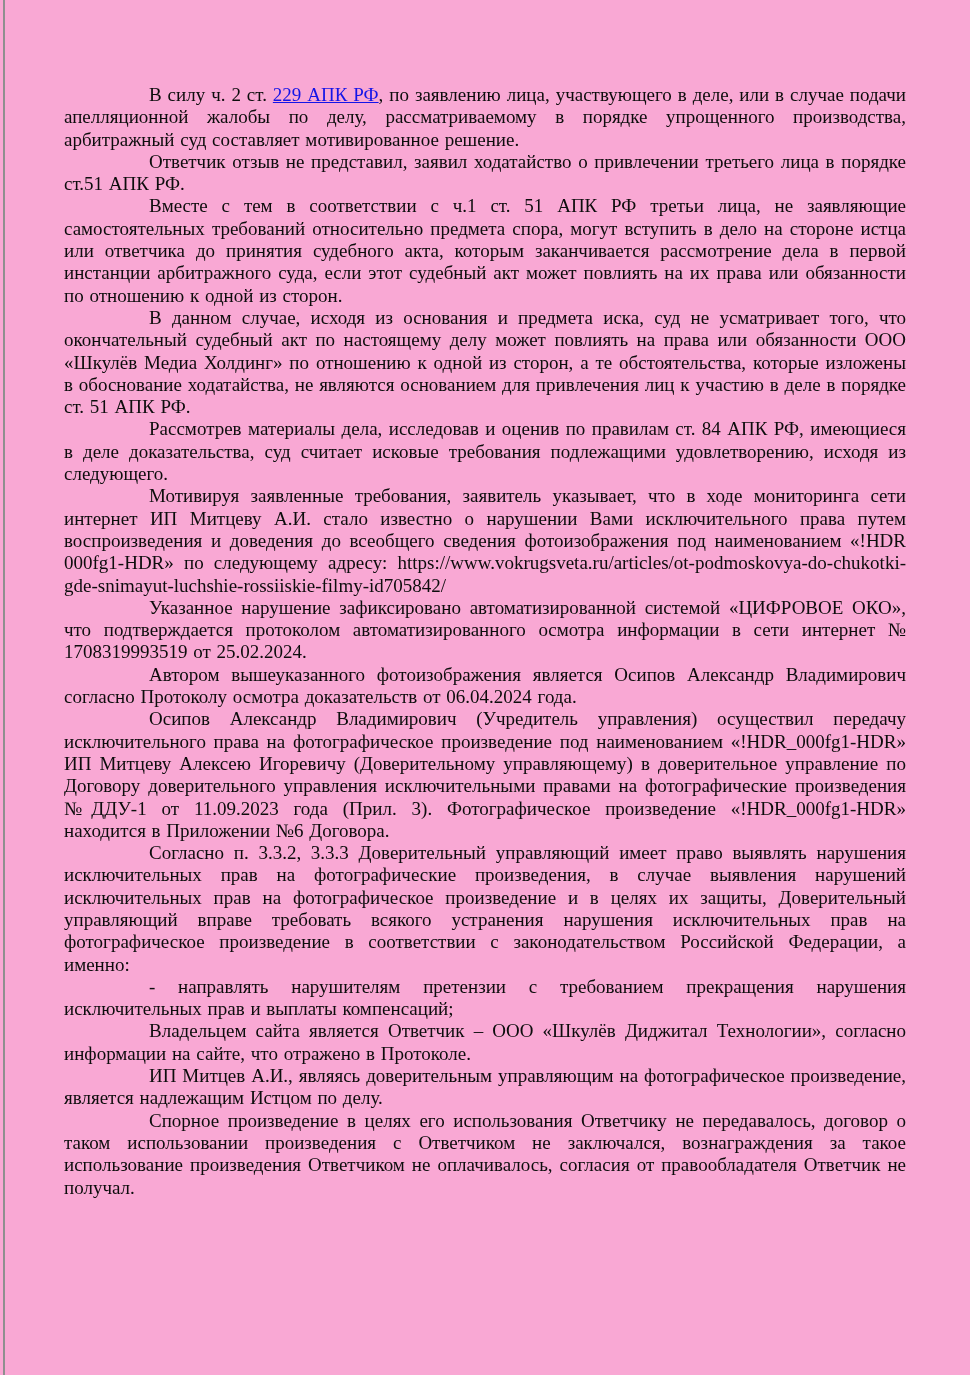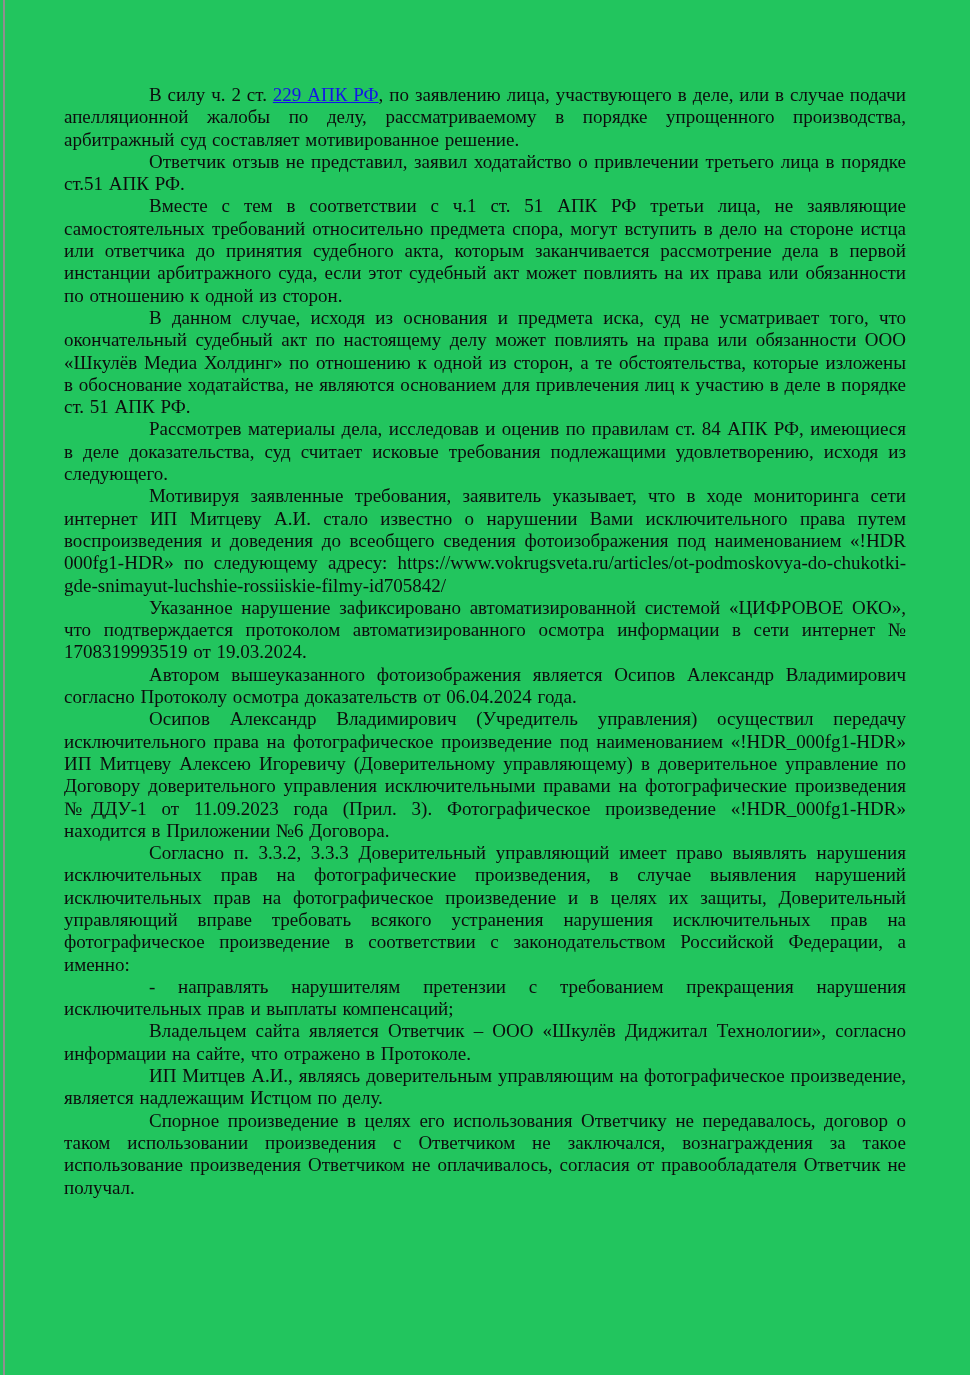--- a/index.html
+++ b/index.html
@@ -4,21 +4,21 @@
 <style>
   html, body {
     margin: 0;
     padding: 0;
     background: #ffffff;
   }
   .page {
     position: relative;
     width: 970px;
     height: 1375px;
-    background: #22c55e;
+    background: #f9a8d4;
     overflow: hidden;
     font-family: "Liberation Serif", "DejaVu Serif", serif;
   }
   .left-rule {
     position: absolute;
     left: 3px;
     top: 0;
     width: 2px;
     height: 100%;
     background: #8f8f8f;
@@ -50,21 +50,21 @@
 
 <div class="page">
   <div class="left-rule"></div>
   <div class="content">
     <p><span>В силу ч. 2 ст. </span><a class="doc-link">229 АПК РФ</a><span>, по заявлению лица, участвующего в деле, или в случае подачи апелляционной жалобы по делу, рассматриваемому в порядке упрощенного производства, арбитражный суд составляет мотивированное решение.</span></p>
     <p>Ответчик отзыв не представил, заявил ходатайство о привлечении третьего лица в порядке ст.51 АПК РФ.</p>
     <p>Вместе с тем в соответствии с ч.1 ст. 51 АПК РФ третьи лица, не заявляющие самостоятельных требований относительно предмета спора, могут вступить в дело на стороне истца или ответчика до принятия судебного акта, которым заканчивается рассмотрение дела в первой инстанции арбитражного суда, если этот судебный акт может повлиять на их права или обязанности по отношению к одной из сторон.</p>
     <p>В данном случае,  исходя из основания и предмета иска, суд не усматривает того, что окончательный судебный акт  по настоящему делу может повлиять на  права или обязанности ООО «Шкулёв Медиа Холдинг»  по отношению к одной из сторон,  а те обстоятельства, которые изложены в обоснование ходатайства,  не являются основанием для привлечения лиц к участию в деле  в порядке ст. 51  АПК РФ.</p>
     <p>Рассмотрев материалы дела, исследовав и оценив по правилам ст. 84 АПК РФ, имеющиеся в деле доказательства, суд считает исковые требования подлежащими удовлетворению, исходя из следующего.</p>
     <p>Мотивируя заявленные требования, заявитель указывает, что в ходе мониторинга сети интернет ИП Митцеву А.И. стало известно о нарушении Вами исключительного права путем воспроизведения и доведения до всеобщего сведения фотоизображения под наименованием «!HDR 000fg1-HDR» по следующему адресу: https://www.vokrugsveta.ru/articles/ot-podmoskovya-do-chukotki-gde-snimayut-luchshie-rossiiskie-filmy-id705842/</p>
-    <p>Указанное нарушение зафиксировано автоматизированной системой «ЦИФРОВОЕ ОКО», что подтверждается протоколом автоматизированного осмотра информации в сети интернет № 1708319993519 от 19.03.2024.</p>
+    <p>Указанное нарушение зафиксировано автоматизированной системой «ЦИФРОВОЕ ОКО», что подтверждается протоколом автоматизированного осмотра информации в сети интернет № 1708319993519 от 25.02.2024.</p>
     <p>Автором вышеуказанного фотоизображения является Осипов Александр Владимирович согласно Протоколу осмотра доказательств от 06.04.2024 года.</p>
     <p>Осипов Александр Владимирович (Учредитель управления) осуществил передачу исключительного права на фотографическое произведение под наименованием «!HDR_000fg1-HDR» ИП Митцеву Алексею Игоревичу (Доверительному управляющему) в доверительное управление по Договору доверительного управления исключительными правами на фотографические произведения №ДДУ-1 от 11.09.2023 года (Прил. 3). Фотографическое произведение «!HDR_000fg1-HDR» находится в Приложении №6 Договора.</p>
     <p>Согласно п. 3.3.2, 3.3.3 Доверительный управляющий имеет право выявлять нарушения исключительных прав на фотографические произведения, в случае выявления нарушений исключительных прав на фотографическое произведение и в целях их защиты, Доверительный управляющий вправе требовать всякого устранения нарушения исключительных прав на фотографическое произведение в соответствии с законодательством Российской Федерации, а именно:</p>
     <p>- направлять нарушителям претензии с требованием прекращения нарушения исключительных прав и выплаты компенсаций;</p>
     <p>Владельцем сайта является Ответчик – ООО «Шкулёв Диджитал Технологии», согласно информации на сайте, что отражено в Протоколе.</p>
     <p>ИП Митцев А.И., являясь доверительным управляющим на фотографическое произведение, является надлежащим Истцом по делу.</p>
     <p>Спорное произведение в целях его использования Ответчику не передавалось, договор о таком использовании произведения с Ответчиком не заключался, вознаграждения за такое использование произведения Ответчиком не оплачивалось, согласия от правообладателя Ответчик не получал.</p>
   </div>
 </div>
 

